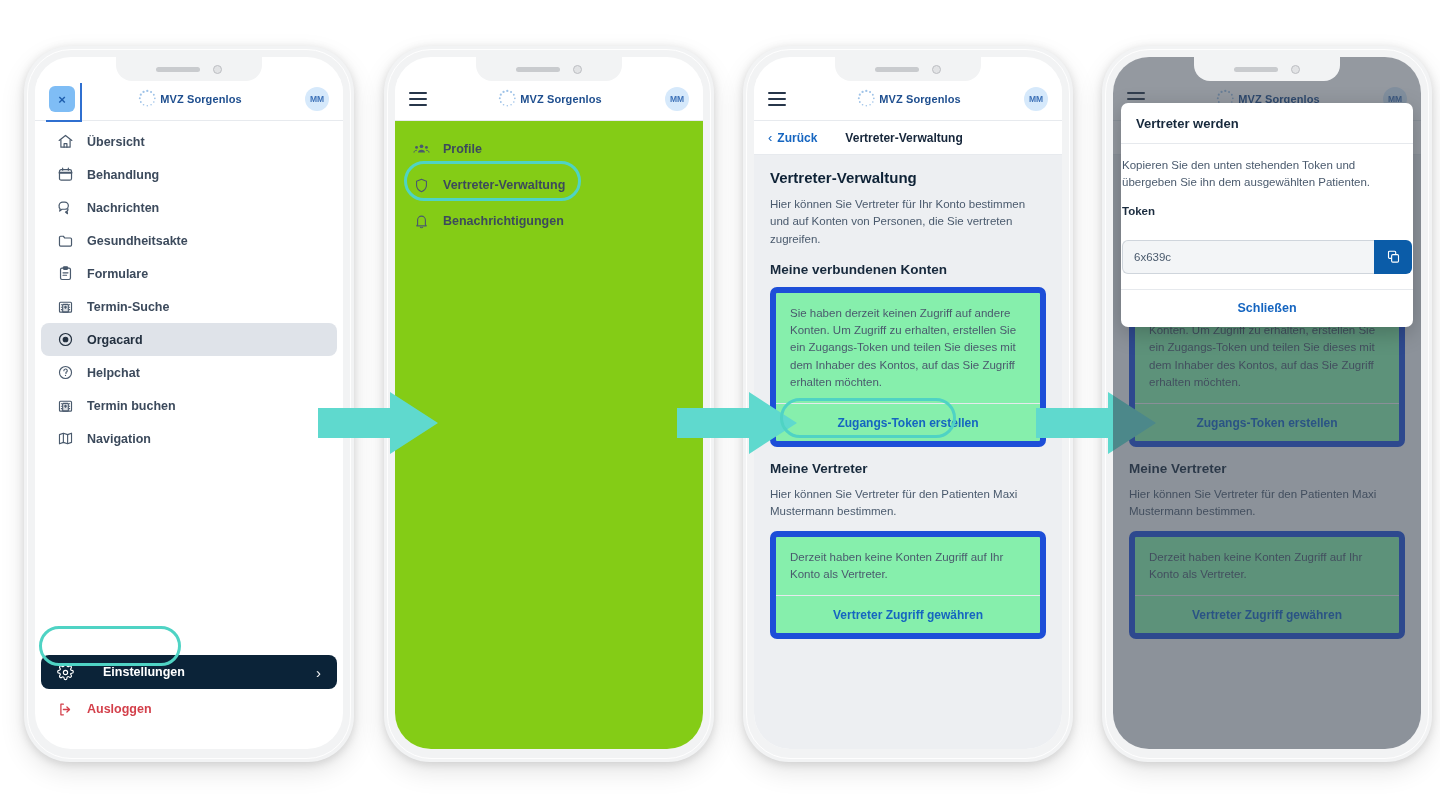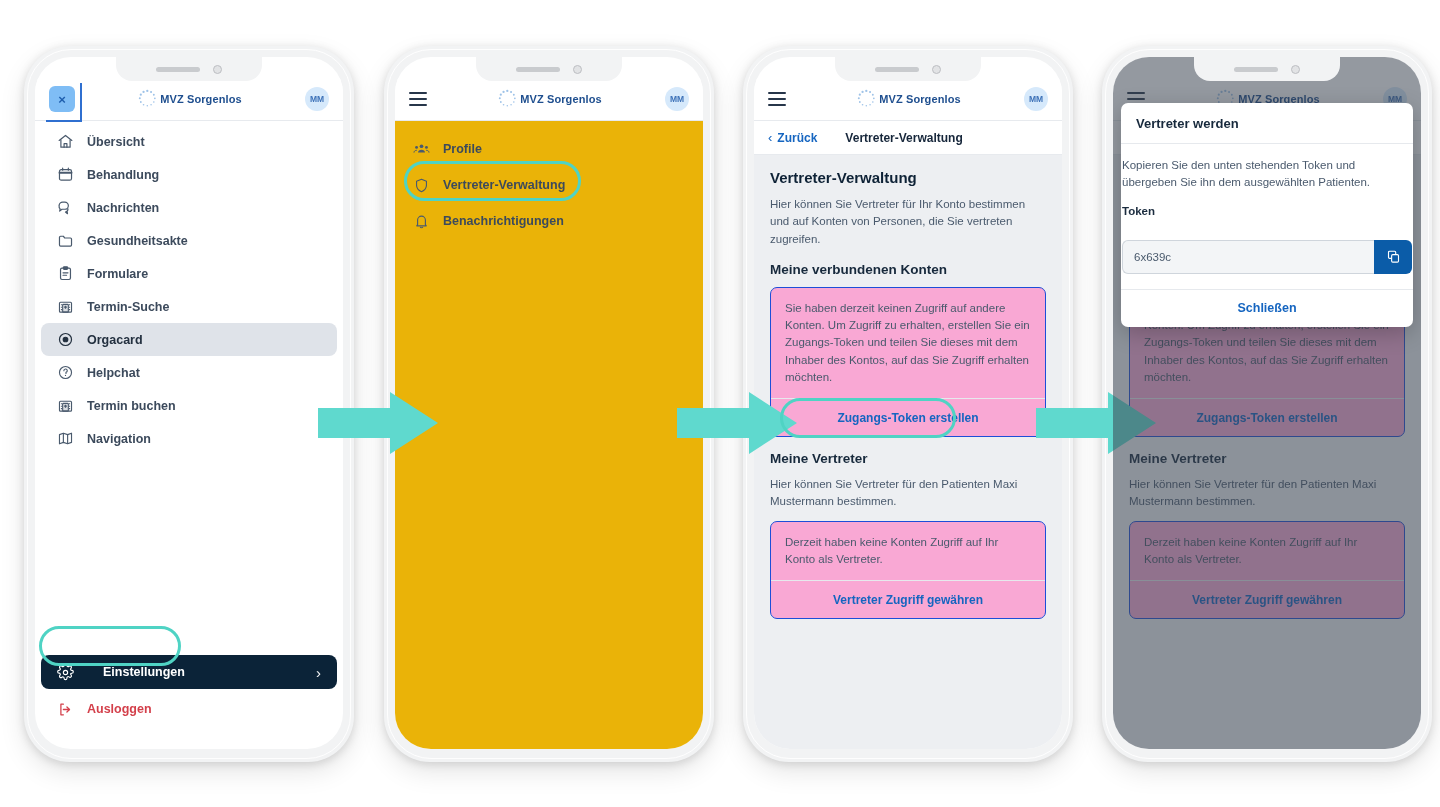--- a/index.html
+++ b/index.html
@@ -130,21 +130,21 @@
   
   .pill-hl {
     position:absolute;
     border: 3.5px solid #4fd3c4;
     border-radius: 999px;
     pointer-events:none;
     z-index: 30;
   }
 
   
-  .submenu { background:#eab308; height: calc(100% - 64px); padding-top: 10px; }
+  .submenu { background:#84cc16; height: calc(100% - 64px); padding-top: 10px; }
   .sub-item {
     display:flex; align-items:center; gap: 13px;
     height: 36px; padding: 0 18px;
     color:#3c4a5c; font-size:12.5px; font-weight:600;
   }
 
   
   .subheader {
     height: 34px; background:#fff; display:flex; align-items:center;
     padding: 0 14px; border-bottom:1px solid #e7eaee;
@@ -158,21 +158,21 @@
     background:#edeff2;
     height: calc(100% - 98px);
     padding: 14px 16px 0 16px;
     overflow:hidden;
   }
   .h1 { font-size:15px; font-weight:700; color:#0e2236; margin-bottom: 10px; }
   .p  { font-size:11.5px; line-height: 1.5; color:#4a5a6d; }
   .h2 { font-size:13.5px; font-weight:700; color:#17293c; margin: 14px 0 10px; }
 
   .card {
-    background:#f9a8d4; border:1px solid #1d4ed8; border-radius:7px;
+    background:#86efac; border:6px solid #1d4ed8; border-radius:7px;
     overflow:hidden; margin-bottom: 2px;
   }
   .card-body { padding: 12px 14px; }
   .card-body .p { color:#4a5a6d; }
   .card-action {
     border-top:1px solid #e6e9ed;
     height: 38px; display:flex; align-items:center; justify-content:center;
     color:#1565c0; font-size:12px; font-weight:700;
   }
 

